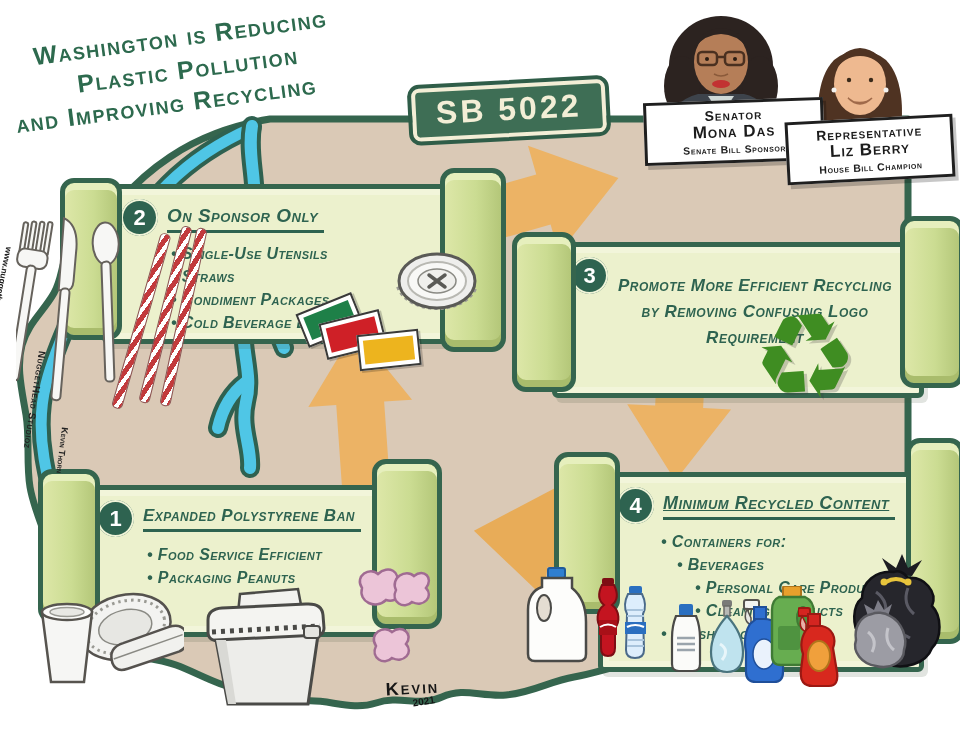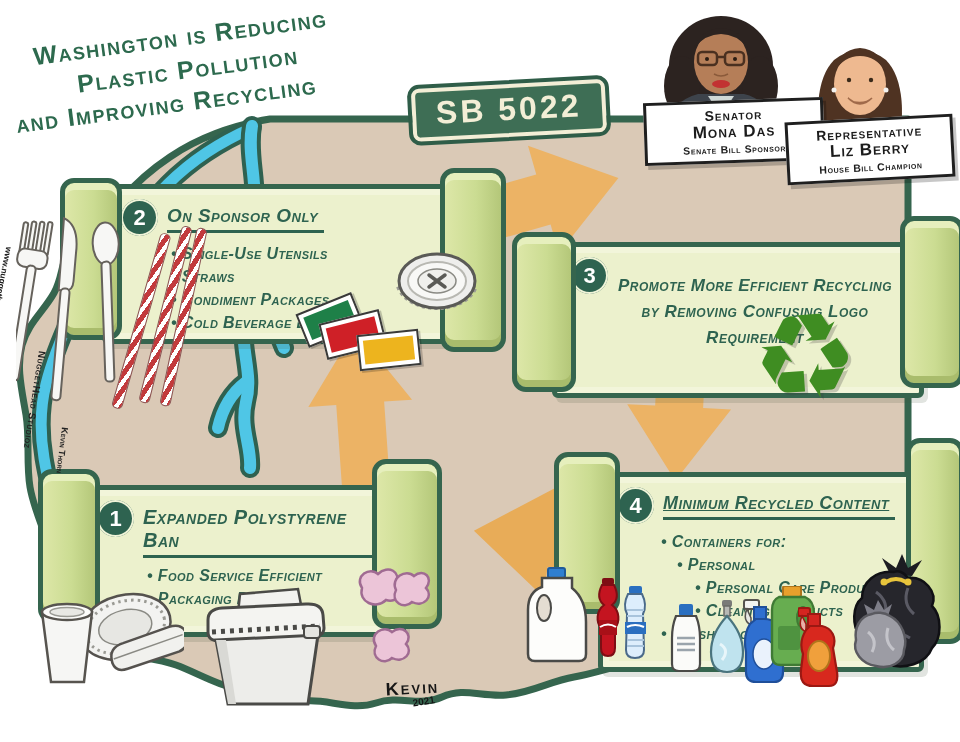--- a/index.html
+++ b/index.html
@@ -202,40 +202,40 @@
       <div class="heading nounder" style="font-size:17px;margin:20px 12px 0 52px;line-height:26px;text-align:center;">Promote More Efficient Recycling by Removing Confusing Logo Requirement</div>
     </div>
   </div>
 
   <div class="scroll" style="left:38px;top:455px;width:426px;height:182px;">
     <div class="roll" style="left:0;top:14px;width:52px;height:144px;"></div>
     <div class="roll" style="left:334px;top:4px;width:60px;height:160px;"></div>
     <div class="panel" style="left:40px;top:30px;width:318px;height:142px;">
       <div class="panel-head">
         <div class="badge">1</div>
-        <div class="heading" style="font-size:20px;">Expanded Polystyrene Ban</div>
+        <div class="heading" style="font-size:17px;">Expanded Polystyrene Ban</div>
       </div>
       <ul class="items">
         <li>Food Service Efficient</li>
         <li>Packaging Peanuts</li>
       </ul>
     </div>
   </div>
 
   <div class="scroll" style="left:552px;top:438px;width:404px;height:224px;">
     <div class="roll" style="left:2px;top:14px;width:56px;height:152px;"></div>
     <div class="roll" style="left:354px;top:0;width:48px;height:196px;"></div>
     <div class="panel" style="left:46px;top:34px;width:316px;height:190px;">
       <div class="panel-head">
         <div class="badge">4</div>
         <div class="heading" style="font-size:18px;text-decoration:underline;">Minimum Recycled Content</div>
       </div>
       <ul class="items" style="padding-left:58px;">
         <li>Containers for:</li>
-        <li class="i1">Personal</li>
+        <li class="i1">Beverages</li>
         <li class="i2">Personal Care Products</li>
         <li class="i2">Cleaning Products</li>
         <li>Trash Bags</li>
       </ul>
     </div>
   </div>
 
   <svg class="art" style="left:16px;top:212px;" width="122" height="202" viewBox="0 0 122 202">
     <g fill="#f7f7f5" stroke="#66625c" stroke-width="2" transform="translate(8,10) rotate(9)">
       <rect x="0" y="0" width="4.5" height="34" rx="2"></rect>

